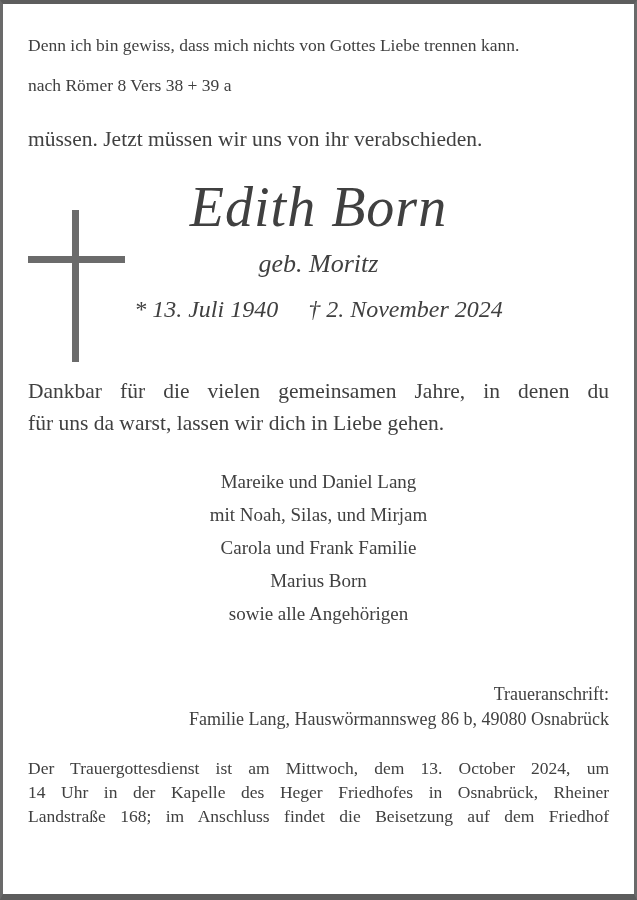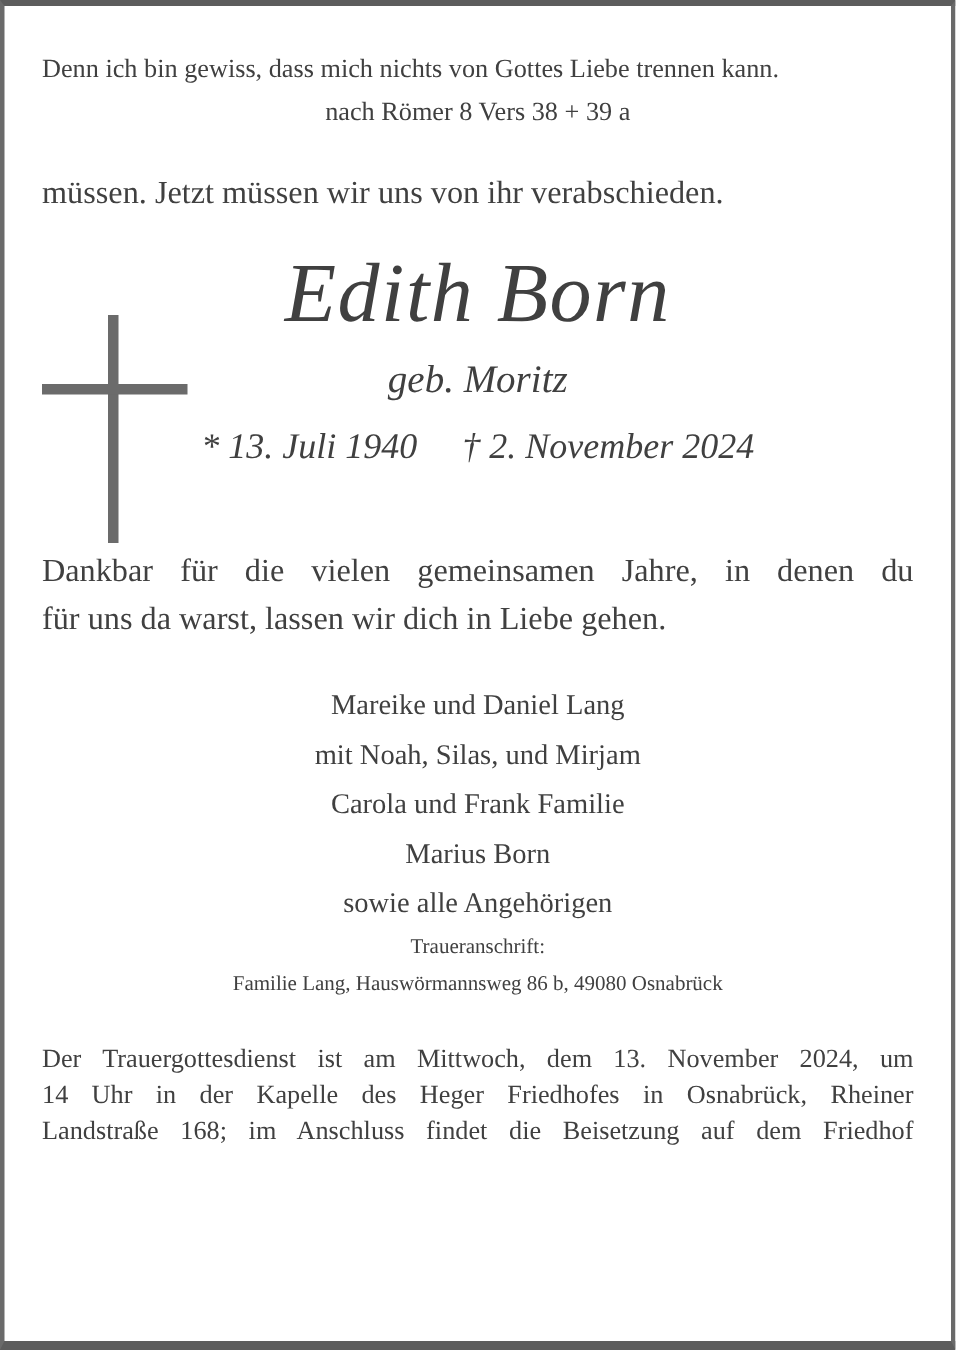--- a/index.html
+++ b/index.html
@@ -17,21 +17,21 @@
     padding: 0 25px;
     position: relative;
     overflow: hidden;
     font-family: "Liberation Serif", serif;
     color: #404040;
   }
 
   
   .quote { margin-top: 29px; font-size: 17.5px; line-height: 24px; }
   .quote-line { text-align: left; }
-  .quote-attr { text-align: center; margin-top: 5px; }
+  .quote-attr { text-align: left; margin-top: 16px; }
 
   
   .intro { margin-top: 26px; font-size: 21.5px; line-height: 32px; }
 
   
   .jl  { text-align: justify; text-align-last: justify; }
   .jll { text-align: left; }
 
   
   .cross-v { position: absolute; left: 69px; top: 206px; width: 7px;  height: 152px; background: #6b6b6b; }
@@ -44,21 +44,21 @@
   .dates         { font-size: 24px; line-height: 36px; font-style: italic; margin-top: 10px; }
   .dates .death  { margin-left: 24px; }
 
   
   .thanks { margin-top: 48px; font-size: 21.5px; line-height: 32px; font-family: Liberation Serif, serif; }
 
   
   .mourners { margin-top: 26px; text-align: center; font-size: 19px; line-height: 33px; }
 
   
-  .address { font-size: 14px; line-height: 25px; text-align: center; }
+  .address { margin-top: 52px; font-size: 18px; line-height: 25px; text-align: right; }
 
   
   .service { margin-top: 24px; font-size: 17.5px; line-height: 24px; }
 </style>
 </head>
 <body>
 
 <div class="page">
 
   <div class="quote">
@@ -94,18 +94,18 @@
     <div>Marius Born</div>
     <div>sowie alle Angehörigen</div>
   </div>
 
   <div class="address">
     <div>Traueranschrift:</div>
     <div>Familie Lang, Hauswörmannsweg 86 b, 49080 Osnabrück</div>
   </div>
 
   <div class="service">
-    <div class="jl">Der Trauergottesdienst ist am Mittwoch, dem 13. November 2024, um</div>
+    <div class="jl">Der Trauergottesdienst ist am Mittwoch, dem 13. October 2024, um</div>
     <div class="jl">14 Uhr in der Kapelle des Heger Friedhofes in Osnabrück, Rheiner</div>
     <div class="jl">Landstraße 168; im Anschluss findet die Beisetzung auf dem Friedhof</div>
   </div>
 
 </div>
 
 </body></html>

